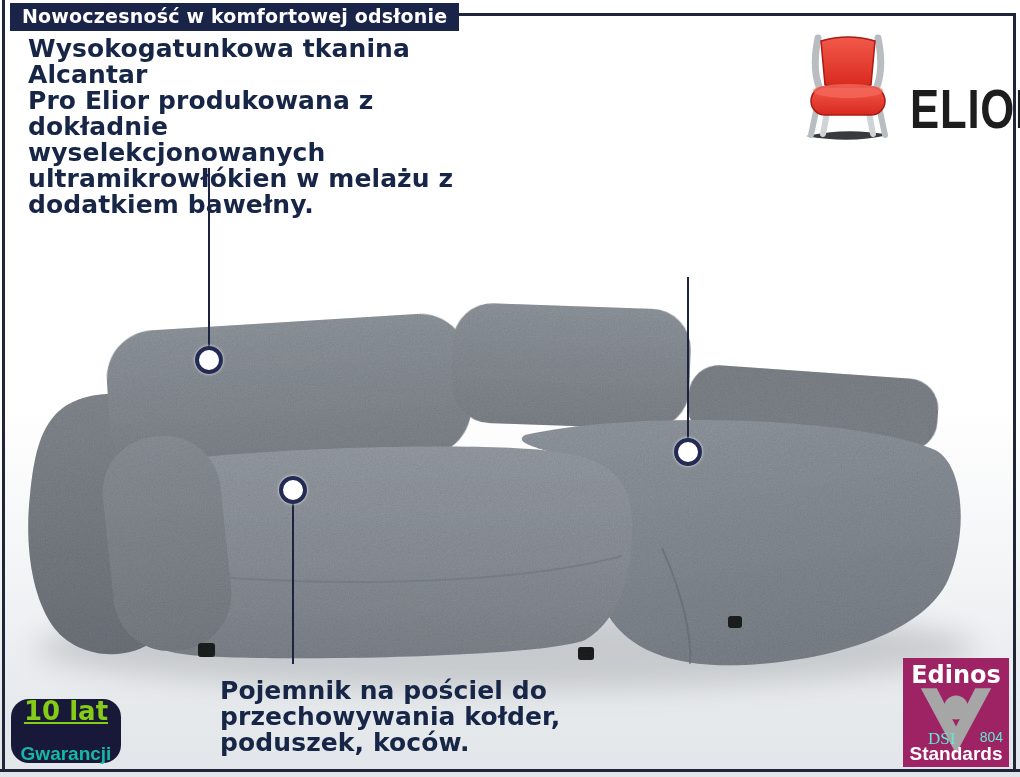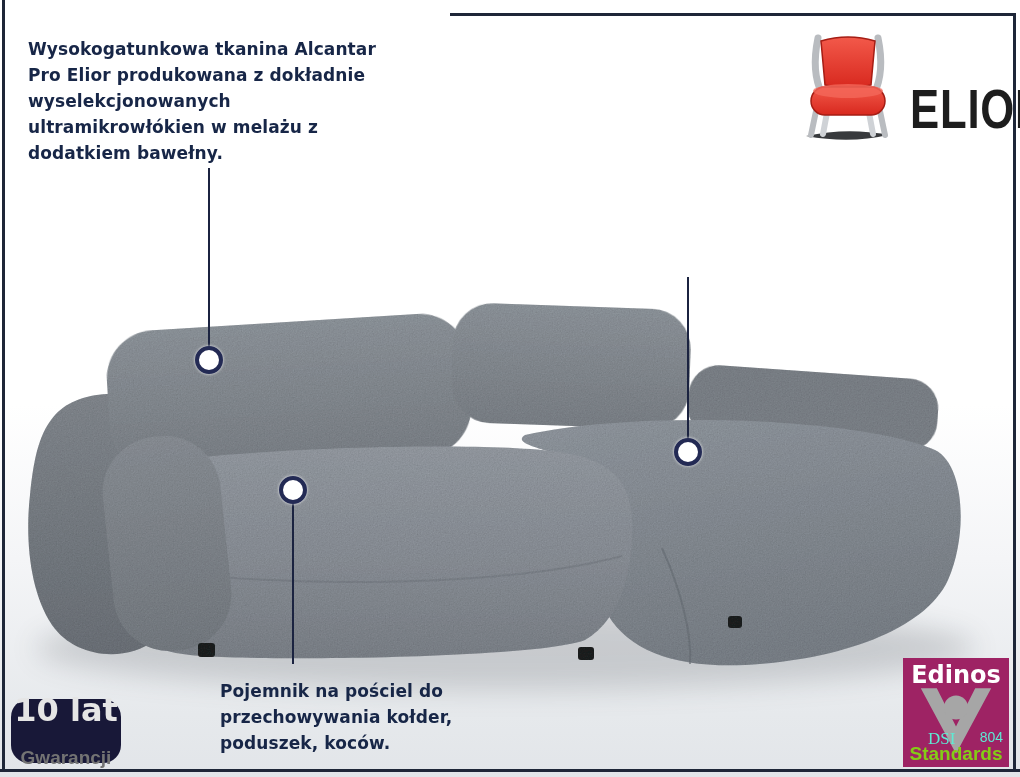--- a/index.html
+++ b/index.html
@@ -15,21 +15,21 @@
   .frame-right{left:1013px;top:13px;width:3px;height:756px;}
   .frame-top{left:450px;top:13px;width:565px;height:3px;}
   
   .header{
     position:absolute;left:10px;top:3px;background:#1a2348;color:#ffffff;
     font-size:19px;font-weight:bold;padding:2px 12px 4px 12px;letter-spacing:.2px;
     white-space:nowrap;
   }
   
   .callout-text{
-    position:absolute;color:#172647;font-size:17px;font-weight:bold;
+    position:absolute;color:#172647;font-size:25px;font-weight:bold;
     line-height:26px;white-space:pre-line;letter-spacing:.1px;
   }
   .text-fabric{left:28px;top:36px;width:440px;}
   .text-comfort{left:575px;top:169px;width:430px;}
   .text-storage{left:214px;top:678px;width:360px;margin-left:6px;}
   
   .callout-line{position:absolute;width:2px;background:#1b2340;}
   .line-fabric{left:208px;top:168px;height:178px;}
   .line-storage{left:292px;top:504px;height:160px;}
   .line-comfort{left:687px;top:277px;height:161px;}
@@ -47,36 +47,36 @@
     position:absolute;left:112px;top:48px;font-family:"Liberation Sans",sans-serif;
     font-size:56px;font-weight:900;color:#1d1d1d;letter-spacing:1px;
     transform:scaleX(.78);transform-origin:left center;white-space:nowrap;
   }
   
   .warranty{
     position:absolute;left:11px;top:699px;width:110px;height:64px;border-radius:18px;
     background:#181838;display:flex;flex-direction:column;align-items:center;
     justify-content:center;line-height:1.1;
   }
-  .warranty-value{color:#e5e5e5;font-size:32px;font-weight:bold;font-family:"DejaVu Sans",sans-serif;}
-  .warranty-label{color:#737373;font-size:19px;font-weight:bold;font-family:"Liberation Sans",sans-serif;margin-top:19px;}
+  .warranty-value{color:#84cc16;font-size:26px;font-weight:bold;font-family:"DejaVu Sans",sans-serif;text-decoration:underline;}
+  .warranty-label{color:#14b8a6;font-size:19px;font-weight:bold;font-family:"Liberation Sans",sans-serif;margin-top:19px;}
   
   .cert{
     position:absolute;left:903px;top:658px;width:106px;height:109px;background:#9e2364;
     overflow:hidden;
   }
   .cert-name{
     position:absolute;left:0;right:0;top:3px;text-align:center;color:#ffffff;
     font-size:24px;font-weight:bold;font-family:"DejaVu Sans",sans-serif;
   }
   .cert-mark{position:absolute;left:13px;top:27px;}
   .cert-left{position:absolute;left:25px;top:71px;color:#5eead4;font-size:17px;font-family:Liberation Serif, serif;}
   .cert-right{position:absolute;right:6px;top:71px;color:#5eead4;font-size:14px;font-family:"Liberation Sans",sans-serif;}
   .cert-label{
-    position:absolute;left:0;right:0;bottom:2px;text-align:center;color:#84cc16;
+    position:absolute;left:0;right:0;bottom:2px;text-align:center;color:#ffffff;
     font-size:19px;font-weight:bold;font-family:"Liberation Sans",sans-serif;
   }
   .sofa-svg{position:absolute;left:0;top:0;}
 </style>
 </head>
 <body>
 
 <div class="canvas">
 
   <svg class="sofa-svg" width="1020" height="777" viewBox="0 0 1020 777">
@@ -148,20 +148,21 @@
       <rect x="578" y="647" width="16" height="13" rx="3" fill="#232526"></rect>
       <rect x="728" y="616" width="14" height="12" rx="3" fill="#232526"></rect>
     </g>
   </svg>
 
   <div class="frame frame-left"></div>
   <div class="frame frame-bottom"></div>
   <div class="frame frame-right"></div>
   <div class="frame frame-top"></div>
 
+  <div class="header">Nowoczesność w komfortowej odsłonie</div>
 
   <div class="callout-text text-fabric">Wysokogatunkowa tkanina Alcantar
 Pro Elior produkowana z dokładnie
 wyselekcjonowanych
 ultramikrowłókien w melażu z
 dodatkiem bawełny.</div>
   <div class="callout-text text-storage">Pojemnik na pościel do
 przechowywania kołder,
 poduszek, koców.</div>
 

